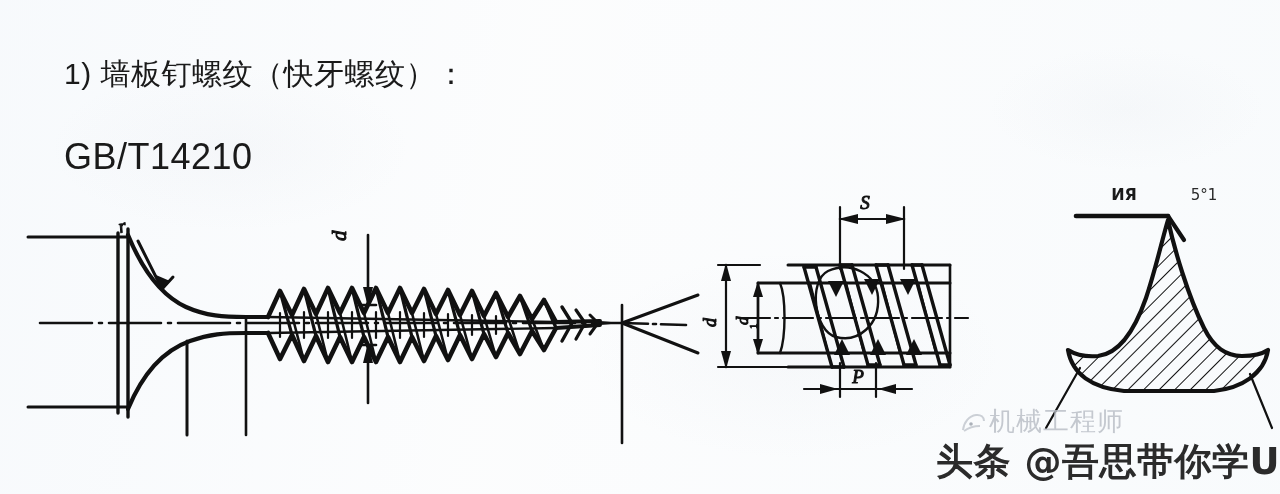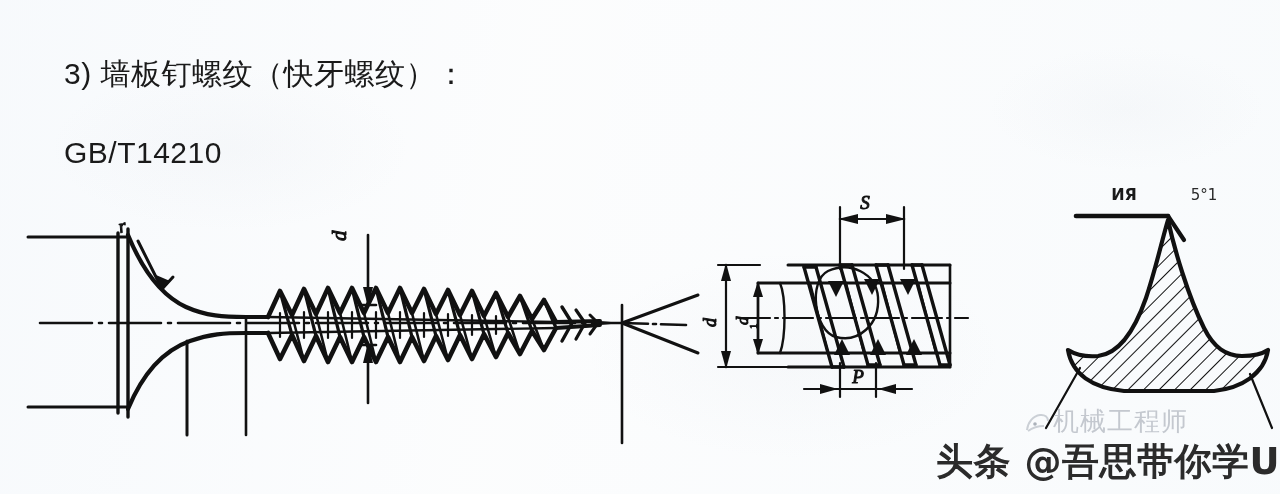--- a/index.html
+++ b/index.html
@@ -23,33 +23,33 @@
   }
 
   
   .heading{
     position:absolute;left:64px;top:14px;
     color:#1a1a1a;
     line-height:1.28;
     white-space:pre;
   }
   .heading .line1{font-size:30px;letter-spacing:.5px;}
-  .heading .line2{font-size:30px;letter-spacing:.5px;}
+  .heading .line2{font-size:36px;letter-spacing:.5px;}
 
   
   .fig{position:absolute;}
   .fig svg{display:block;overflow:visible;}
 
   #fig-screw{left:10px;top:195px;width:710px;height:255px;}
   #fig-thread-detail{left:700px;top:185px;width:290px;height:225px;}
   #fig-thread-profile{left:1028px;top:178px;width:265px;height:250px;}
 
   
   .wm-faint{
-    position:absolute;left:1024px;top:404px;
+    position:absolute;left:960px;top:404px;
     font-size:26px;
     color:#b9bec6;
     letter-spacing:1px;
     white-space:nowrap;
     opacity:.82;
     font-family:"DejaVu Sans", sans-serif;
   }
   .wm-faint .wm-logo{
     display:inline-block;width:26px;height:22px;
     vertical-align:-4px;margin-right:3px;
@@ -66,21 +66,21 @@
   }
   .wm-main .at{font-weight:700;}
 </style>
 </head>
 <body>
 
 <div class="page">
   <div class="scan-noise"></div>
 
   <div class="heading">
-    <div class="line1">3) 墙板钉螺纹（快牙螺纹）：</div>
+    <div class="line1">1) 墙板钉螺纹（快牙螺纹）：</div>
     <div class="line2">GB/T14210</div>
   </div>
 
   <div class="fig" id="fig-screw">
     <svg viewBox="0 0 710 255" width="710" height="255">
       <g stroke="#111" fill="none" stroke-linecap="round" stroke-linejoin="round">
 
         <path d="M18,42 L118,42" stroke-width="3"></path>
         <path d="M18,212 L118,212" stroke-width="3"></path>
 

